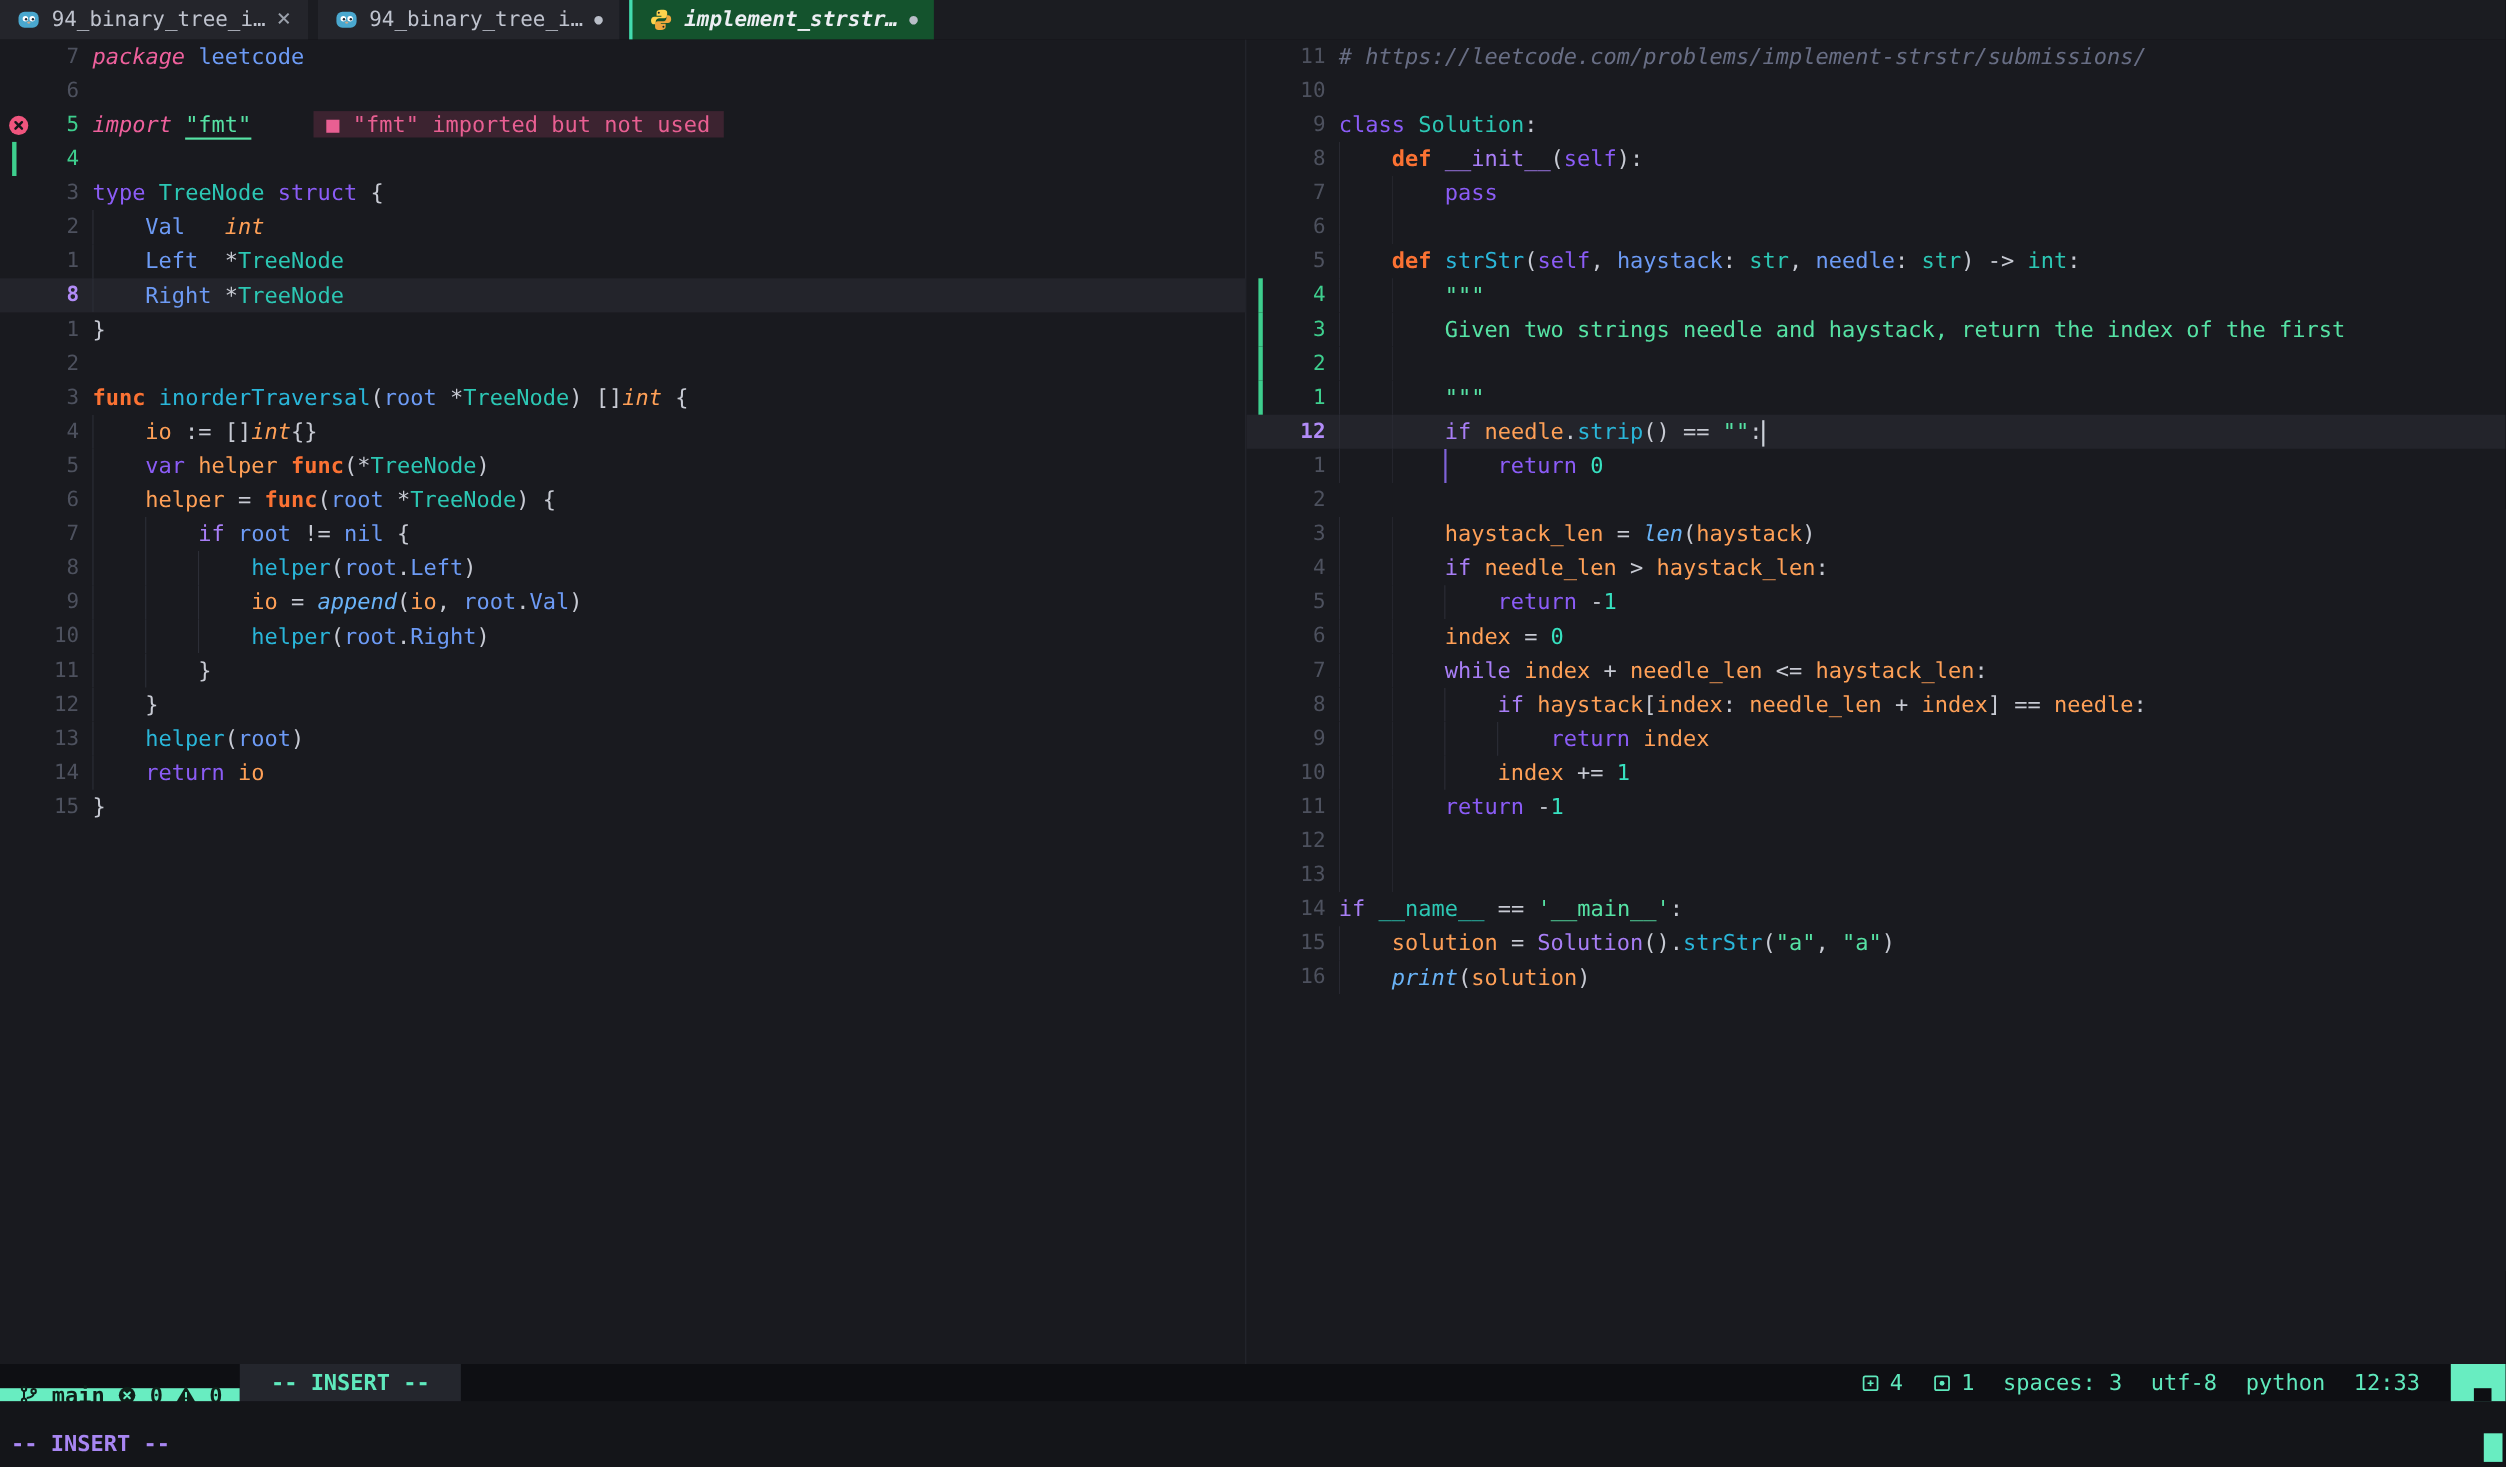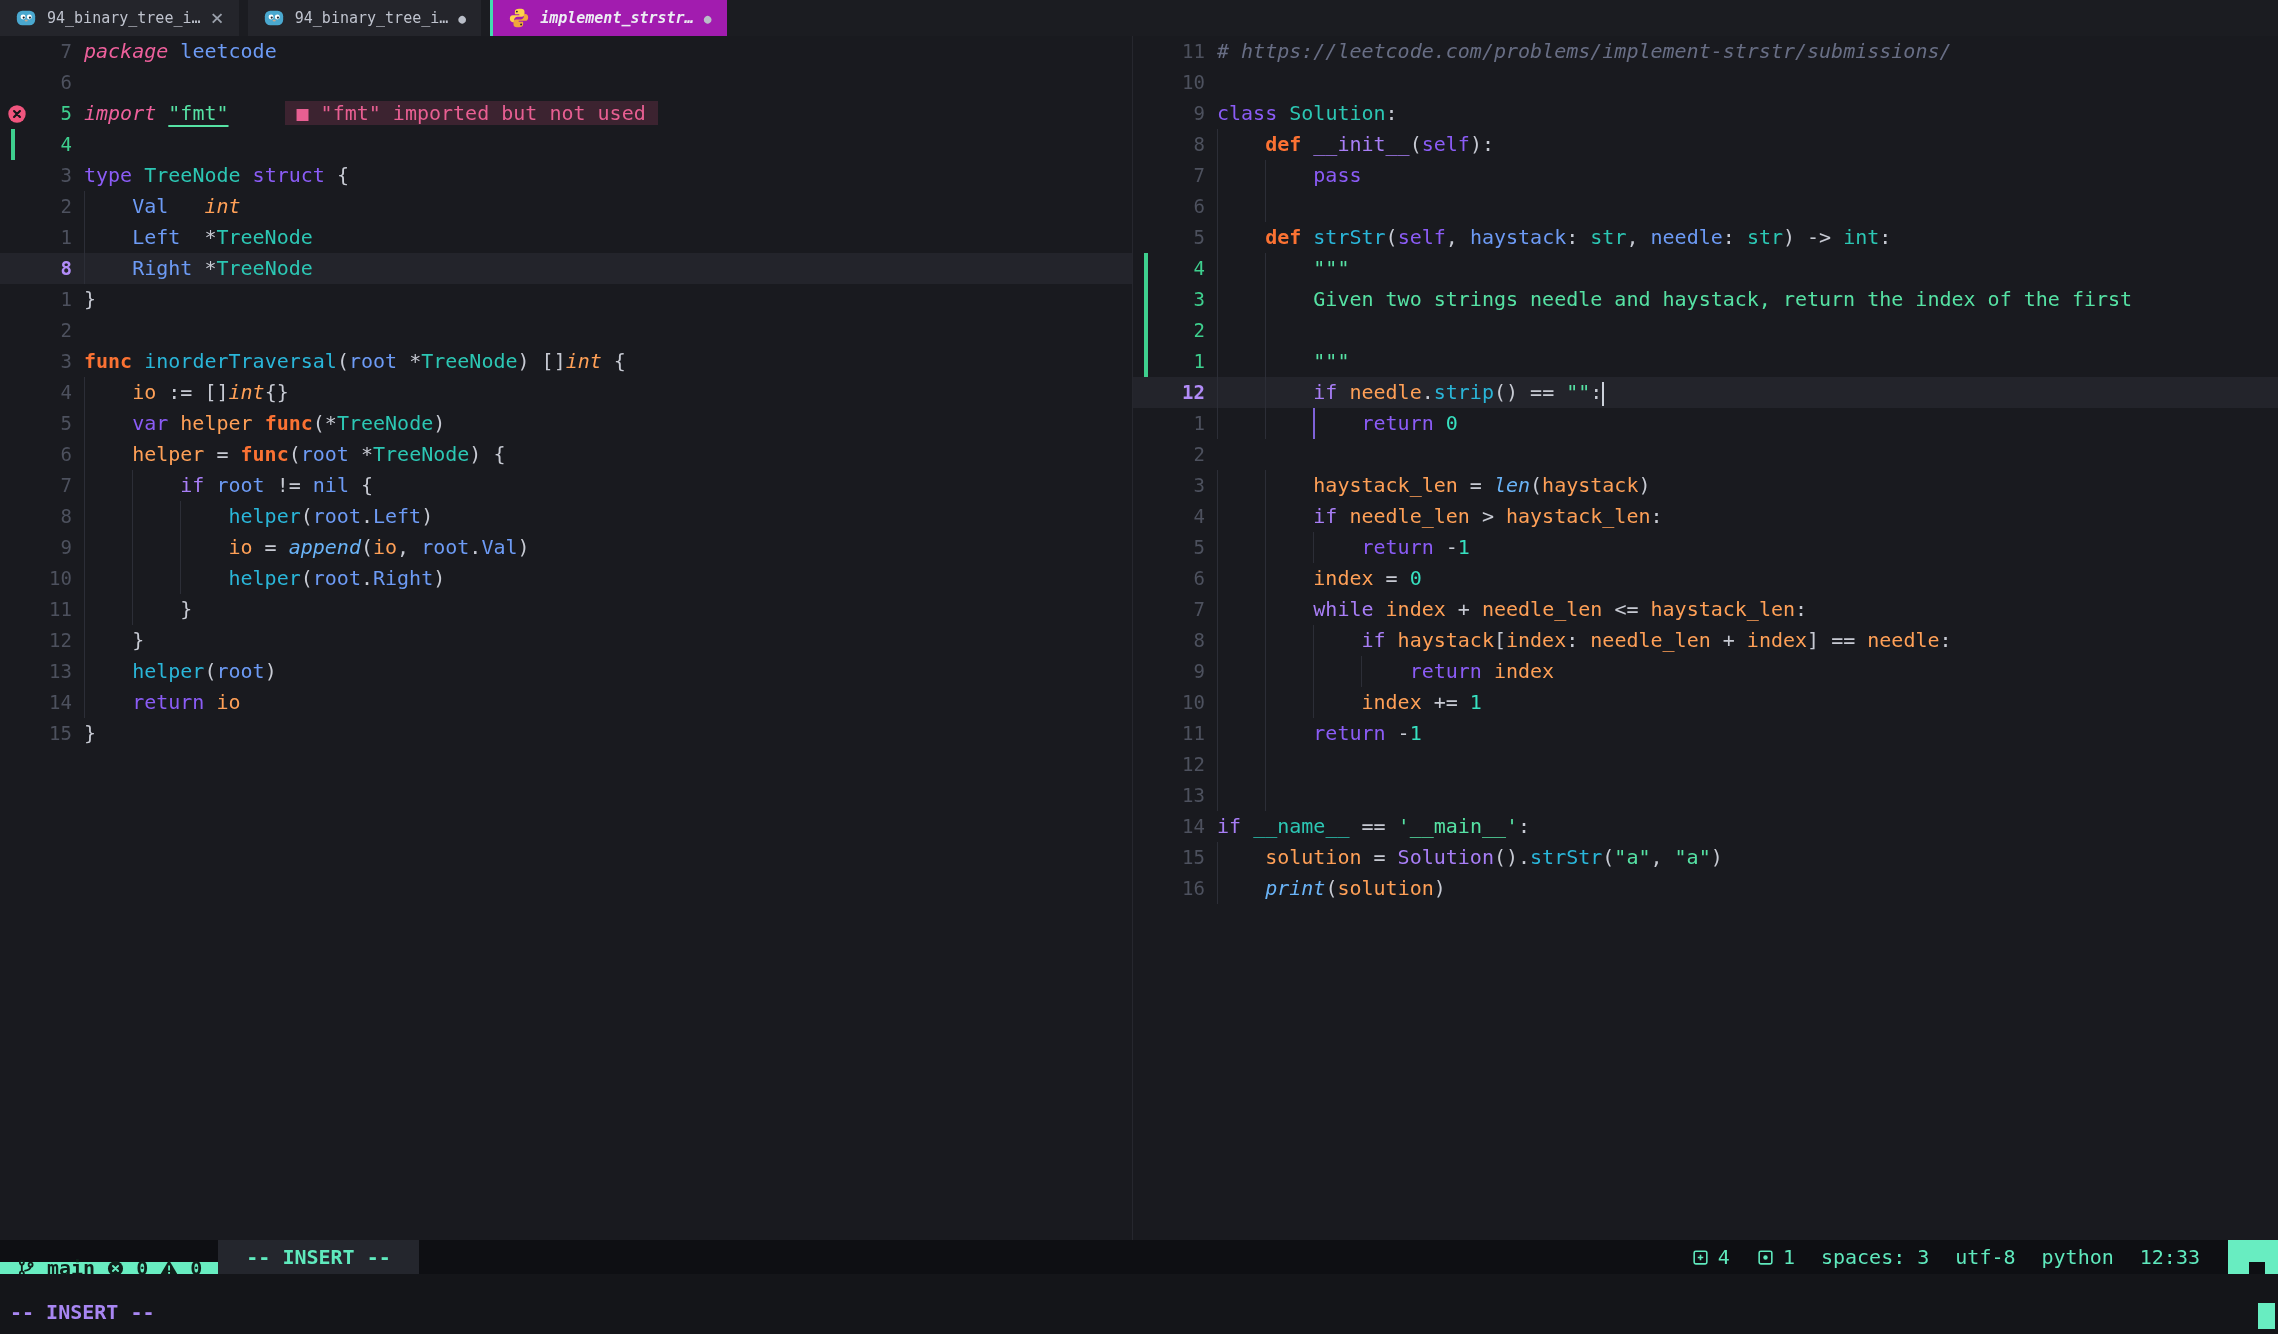--- a/index.html
+++ b/index.html
@@ -2,22 +2,22 @@
 <html><head>
 <meta charset="utf-8">
 <style>
   html,body{margin:0;padding:0;background:#000;}
   .screen{position:relative;width:2278px;height:1334px;background:#191a1f;overflow:hidden;
           font-family:"DejaVu Sans Mono",monospace;}
   
   .tabbar{position:absolute;top:0;left:0;width:100%;height:36px;background:#1b1c21;
           display:flex;align-items:stretch;border-bottom:1px solid #101114;}
   .tab{display:flex;align-items:center;gap:10px;padding:0 15px;background:#24252b;margin-right:9px;cursor:default;}
-  .tab .tlabel{color:#bfc3ce;font-size:15px;white-space:pre;}
-  .tab.active{background:#a21caf;border-left:3px solid #43dcb0;}
+  .tab .tlabel{color:#bfc3ce;font-size:19px;white-space:pre;}
+  .tab.active{background:#14532d;border-left:3px solid #43dcb0;}
   .tab.active .tlabel{color:#eceef3;font-weight:bold;font-style:italic;}
   .ticon{display:flex;align-items:center;}
   .tclose{color:#9aa0ab;font-size:22px;line-height:1;}
   .tdot{color:#b9bec8;font-size:13px;}
   
   .editor{position:absolute;top:36px;left:0;right:0;bottom:94px;display:flex;background:#191a1f;}
   .pane{position:relative;overflow:hidden;}
   .pane.left{width:1132px;border-right:1px solid #26272e;flex:none;}
   .pane.right{flex:1;}
   .line{display:flex;height:31px;line-height:31px;font-size:20px;}

